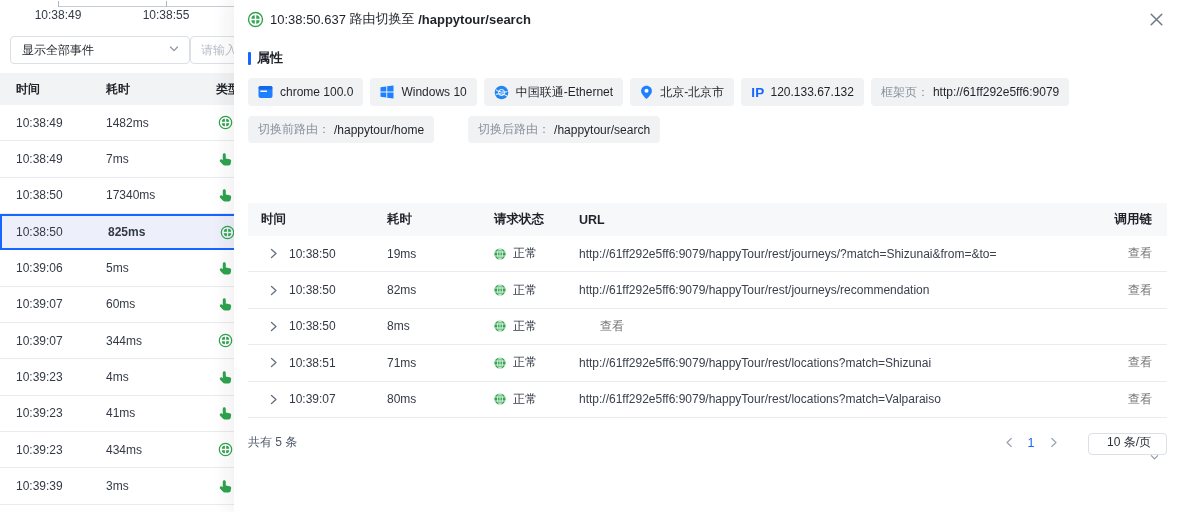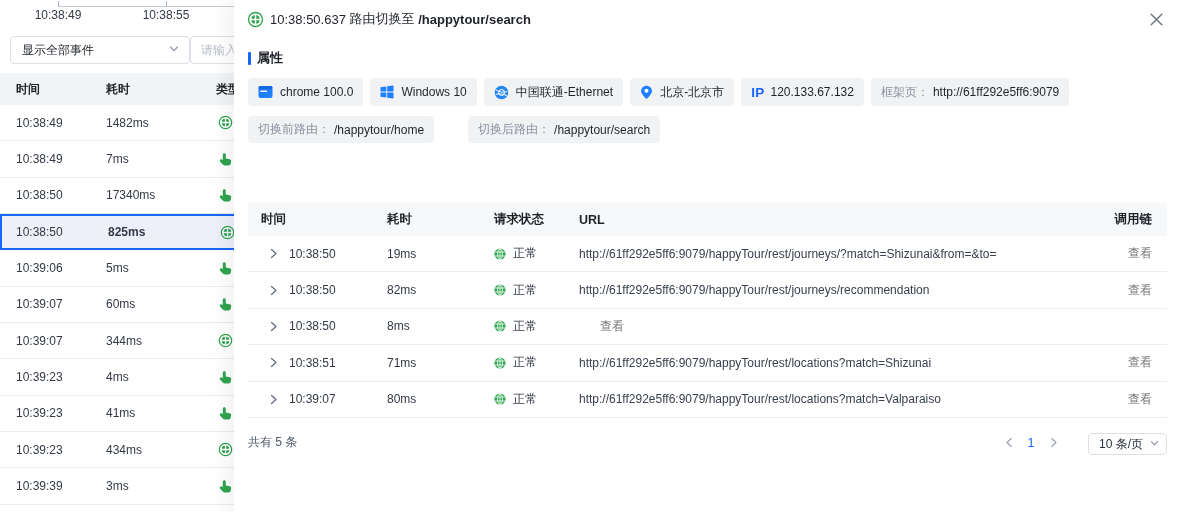--- a/index.html
+++ b/index.html
@@ -84,21 +84,21 @@
   .nc-expand { width:41px; padding-left:20px; display:flex; align-items:center; }
   .nc-time { width:98px; }
   .nt-head .nc-time { padding-left:13px; width:139px; }
   .nc-dur { width:107px; }
   .nc-status { width:85px; display:flex; align-items:center; }
   .nc-status .gicon { margin-right:7px; display:inline-flex; }
   .nc-url { flex:1; color:#39414d; overflow:hidden; white-space:nowrap; }
   .nc-link { width:60px; text-align:right; padding-right:15px; color:#737373; cursor:pointer; }
   .nc-link-head { width:60px; text-align:right; padding-right:15px; font-weight:bold; color:#1f2329; }
   .nt-footer { position:absolute; left:14px; top:430px; width:919px; height:25px; display:flex; align-items:center;gap:36px; }
-  .pg-size { margin-top:3px; }
+  .pg-size { margin-top:3px;flex-direction:column; }
   .total-text { font-size:12px; color:#4e5969; }
   .pager { margin-left:auto; display:flex; align-items:center; }
   .pg-btn { width:22px; height:22px; display:flex; align-items:center; justify-content:center; color:#8a919f; cursor:pointer; }
   .pg-num { width:22px; text-align:center; font-size:12.5px; color:#1766ff; cursor:pointer; }
   .pg-size {
     margin-left:24px; width:79px; height:22px; border:1px solid #dcdfe6; border-radius:4px;
     display:flex; align-items:center; padding:0 7px 0 10px; font-size:12px; color:#2b313b; cursor:pointer;
   }
   .pg-size .chev { margin-left:auto; }
 </style>

